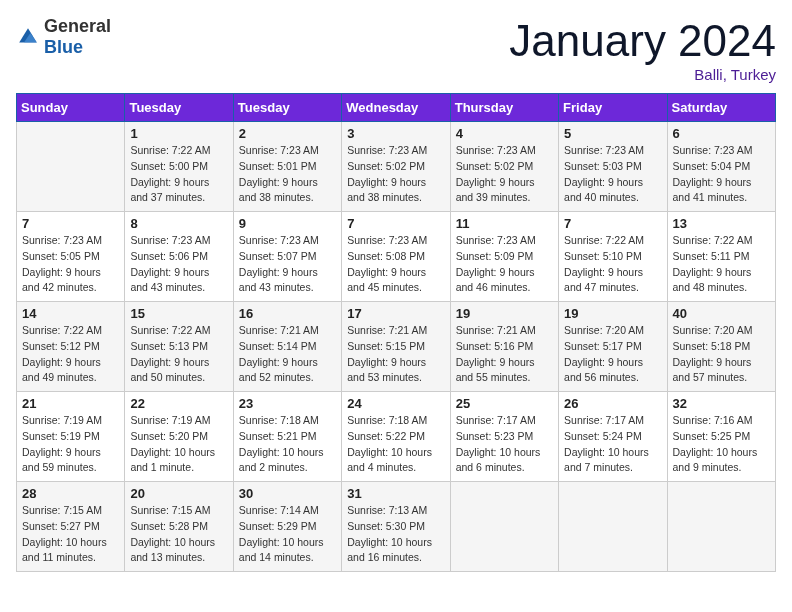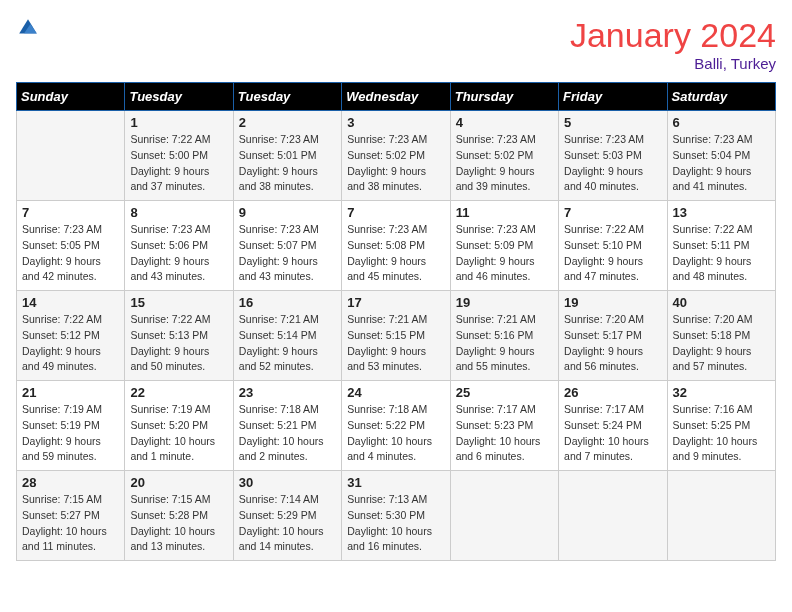--- a/index.html
+++ b/index.html
@@ -32,37 +32,36 @@
       color: #1a5fa8;
     }
     .logo-icon {
       width: 24px;
       height: 24px;
     }
     .title-block {
       text-align: right;
     }
     .month-title {
-      font-size: 34px;
+      font-size: 44px;
       font-weight: 300;
-      color: #ef4444;
+      color: #0f172a;
     }
     .location {
       font-size: 15px;
       color: #4c1d95;
     }
     table {
       width: 100%;
       border-collapse: collapse;
       font-size: 11px;
     }
     thead tr {
-      background: #000000;
+      background: #6d28d9;
       color: #fff;
-      font-style: italic;
     }
     thead th {
       padding: 6px 4px;
       text-align: left;
       font-size: 13px;
       font-weight: 600;
       border: 1px solid #1a5fa8;
     }
     tbody tr {
       vertical-align: top;
@@ -97,20 +96,24 @@
   </style>
 </head>
 <body>
 
 <div class="header">
   <div class="logo">
     <svg class="logo-icon" viewBox="0 0 30 30">
       <polygon points="15,4 26,22 4,22" fill="#1a5fa8"></polygon>
       <polygon points="18,10 26,22 10,22" fill="#4a90d9" opacity="0.7"></polygon>
     </svg>
+    <div>
+      <span class="logo-text-general">General</span><br>
+      <span class="logo-text-blue">Blue</span>
+    </div>
   </div>
   <div class="title-block">
     <div class="month-title">January 2024</div>
     <div class="location">Balli, Turkey</div>
   </div>
 </div>
 
 <table>
   <thead>
     <tr>

